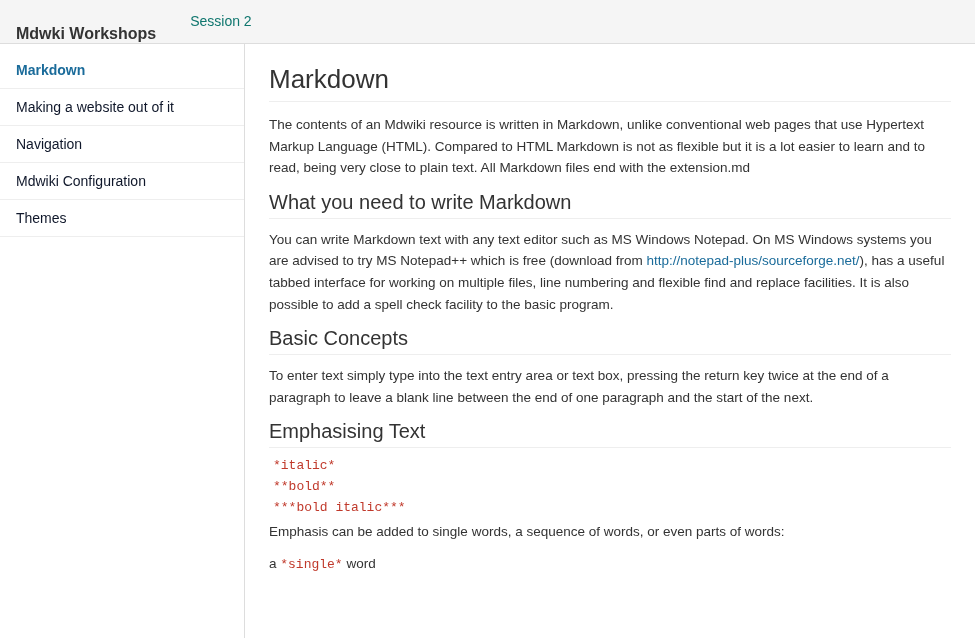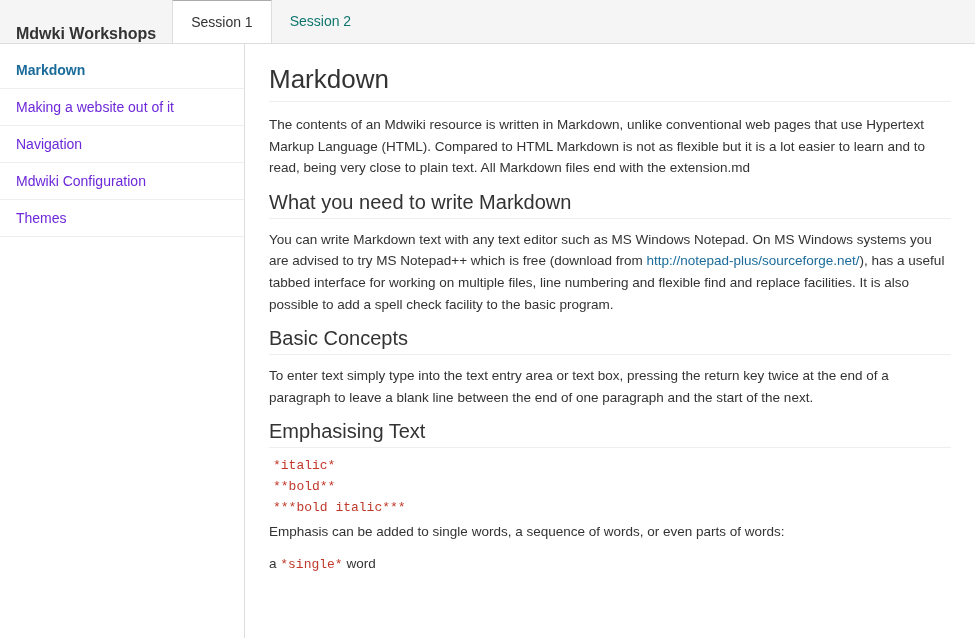--- a/index.html
+++ b/index.html
@@ -50,21 +50,21 @@
     .sidebar {
       width: 245px;
       min-width: 245px;
       border-right: 1px solid #ddd;
       background: #fff;
       padding-top: 8px;
     }
     .sidebar-item {
       display: block;
       padding: 10px 16px;
-      color: #6d28d9;
+      color: #0f172a;
       text-decoration: none;
       cursor: pointer;
       font-size: 14px;
       border-bottom: 1px solid #eee;
     }
     .sidebar-item.active {
       font-weight: bold;
       color: #1a6b9a;
     }
 
@@ -114,21 +114,20 @@
       font-family: 'Courier New', Courier, monospace;
       font-size: 13px;
       color: #c0392b;
     }
   </style>
 </head>
 <body>
 
 <div class="header">
   <div class="header-title">Mdwki Workshops</div>
-  <button class="tab active">Session 1</button>
   <button class="tab">Session 2</button>
 </div>
 
 <div class="layout">
   <nav class="sidebar">
     <a class="sidebar-item active">Markdown</a>
     <a class="sidebar-item">Making a website out of it</a>
     <a class="sidebar-item">Navigation</a>
     <a class="sidebar-item">Mdwiki Configuration</a>
     <a class="sidebar-item">Themes</a>

